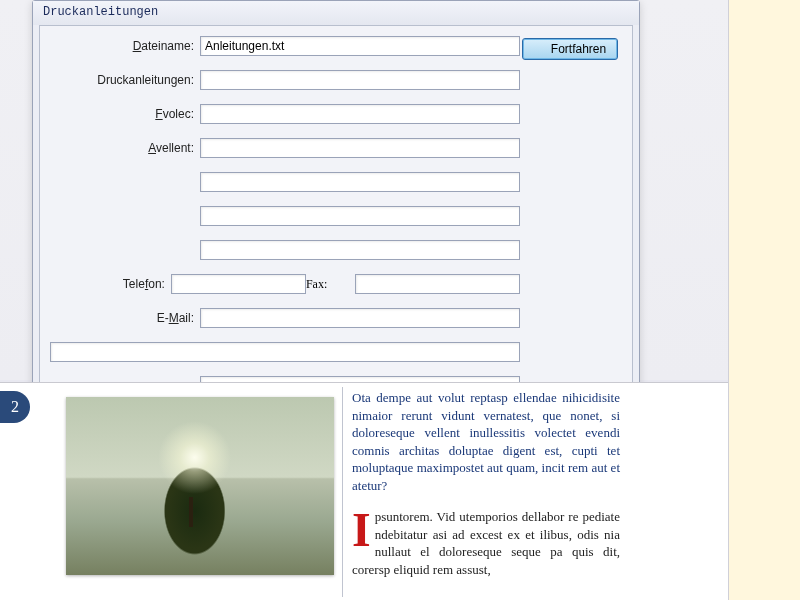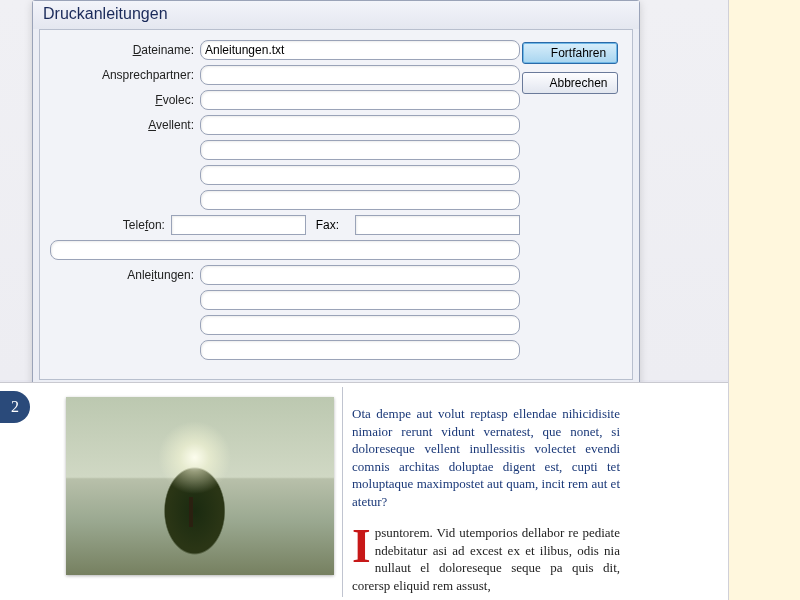--- a/index.html
+++ b/index.html
@@ -35,54 +35,56 @@
     left: 32px;
     top: 0;
     width: 608px;
     background: #eceef5;
     border: 1px solid #9aa3b8;
     border-radius: 3px;
     box-shadow: 0 2px 8px rgba(0,0,0,0.15);
   }
   .titlebar {
     padding: 4px 10px 6px 10px;
-    font-size: 16px;
+    font-size: 12px;
     color: #1a2a5a;
     background: linear-gradient(#f2f4fa, #e4e7f0);
+    font-family: Liberation Mono, monospace;
   }
   .dialog-body {
     margin: 0 6px 8px 6px;
     padding: 10px 10px 14px 10px;
     border: 1px solid #b8bfce;
     background: #f2f3f8;
   }
   .form-col { float: left; width: 470px; }
   .btn-col { float: right; width: 100px; padding-top: 2px; }
   .clearfix::after { content: ""; display: table; clear: both; }
-  .row { display: flex; align-items: center; margin-bottom: 5px; }
+  .row { display: flex; align-items: center; margin-bottom: 14px; }
   .lbl {
     width: 150px;
     text-align: right;
     padding-right: 6px;
     color: #222;
   }
   .lbl .u { text-decoration: underline; }
   input[type=text] {
     height: 20px;
     border: 1px solid #9aa3b8;
     background: #fff;
     font-size: 12px;
     padding: 0 4px;
     box-shadow: inset 1px 1px 2px rgba(0,0,0,0.08);
   }
-  .wide { flex: 1; border-radius: 8px; }
+  .wide { flex: 1; }
   .fax-lbl {
     width: 60px;
-    text-align: center;
+    text-align: left;
     padding-right: 6px;
+    font-family: Liberation Serif, serif;
   }
   .half { width: 135px; }
   .btn {
     display: block;
     width: 96px;
     height: 22px;
     margin-bottom: 8px;
     border: 1px solid #6a7a9a;
     border-radius: 3px;
     background: linear-gradient(#fdfdff, #e2e6ef);
@@ -136,21 +138,21 @@
   }
   .divider {
     position: absolute;
     left: 342px; top: 4px;
     width: 1px;
     height: 210px;
     background: #c0c4d0;
   }
   .text-block {
     position: absolute;
-    left: 352px; top: 22px;
+    left: 352px; top: 6px;
     width: 268px;
     font-family: Georgia, 'Times New Roman', serif;
     color: #1a3878;
     font-size: 13px;
     line-height: 1.35;
     text-align: justify;
   }
   .para2 { margin-top: 14px; color: #222; }
   .dropcap {
     float: left;
@@ -173,21 +175,21 @@
   <div class="titlebar">Druckanleitungen</div>
   <div class="dialog-body clearfix">
     <div class="form-col">
 
       <div class="row">
         <div class="lbl"><span class="u">D</span><span>ateiname:</span></div>
         <input type="text" class="wide" value="Anleitungen.txt" style="">
       </div>
 
       <div class="row">
-        <div class="lbl">Ansprechpartner:</div>
+        <div class="lbl">Druckanleitungen:</div>
         <input type="text" class="wide" value="" style="">
       </div>
 
       <div class="row">
         <div class="lbl"><span class="u">F</span><span>volec:</span></div>
         <input type="text" class="wide" value="" style="">
       </div>
 
       <div class="row">
         <div class="lbl"><span class="u">A</span><span>vellent:</span></div>
@@ -207,44 +209,43 @@
       </div>
 
       <div class="row">
         <div class="lbl"><span>Tele</span><span class="u">f</span><span>on:</span></div>
         <input type="text" class="half" value="" style="">
         <div class="fax-lbl"><span>Fa</span><span class="u">x</span><span>:</span></div>
         <input type="text" style="flex: 1 1 0%;" value="">
       </div>
 
       <div class="row">
-        <input type="text" class="wide" value="" style="">
-      </div>
-
-      <div class="row">
-        <div class="lbl"><span>Anle</span><span class="u">i</span><span>tungen:</span></div>
+        <div class="lbl"><span>E-</span><span class="u">M</span><span>ail:</span></div>
+        <input type="text" class="wide" value="" style="">
+      </div>
+
+      <div class="row">
         <input type="text" class="wide" value="" style="">
       </div>
       <div class="row">
         <div class="lbl"></div>
         <input type="text" class="wide" value="" style="">
       </div>
       <div class="row">
         <div class="lbl"></div>
         <input type="text" class="wide" value="" style="">
       </div>
       <div class="row">
         <div class="lbl"></div>
         <input type="text" class="wide" value="" style="">
       </div>
 
     </div>
     <div class="btn-col">
       <button class="btn primary">Fortfahren</button>
-      <button class="btn">Abbrechen</button>
     </div>
   </div>
 </div>
 
 <div class="doc-area">
   <div class="page-tab">2</div>
   <div class="photo"></div>
   <div class="divider"></div>
   <div class="text-block">
     <div>Ota dempe aut volut reptasp ellendae nihici­disite nimaior rerunt vidunt vernatest, que nonet, si doloreseque vellent inullessitis volec­tet evendi comnis architas doluptae digent est, cupti tet moluptaque maximpostet aut quam, incit rem aut et atetur?</div>

